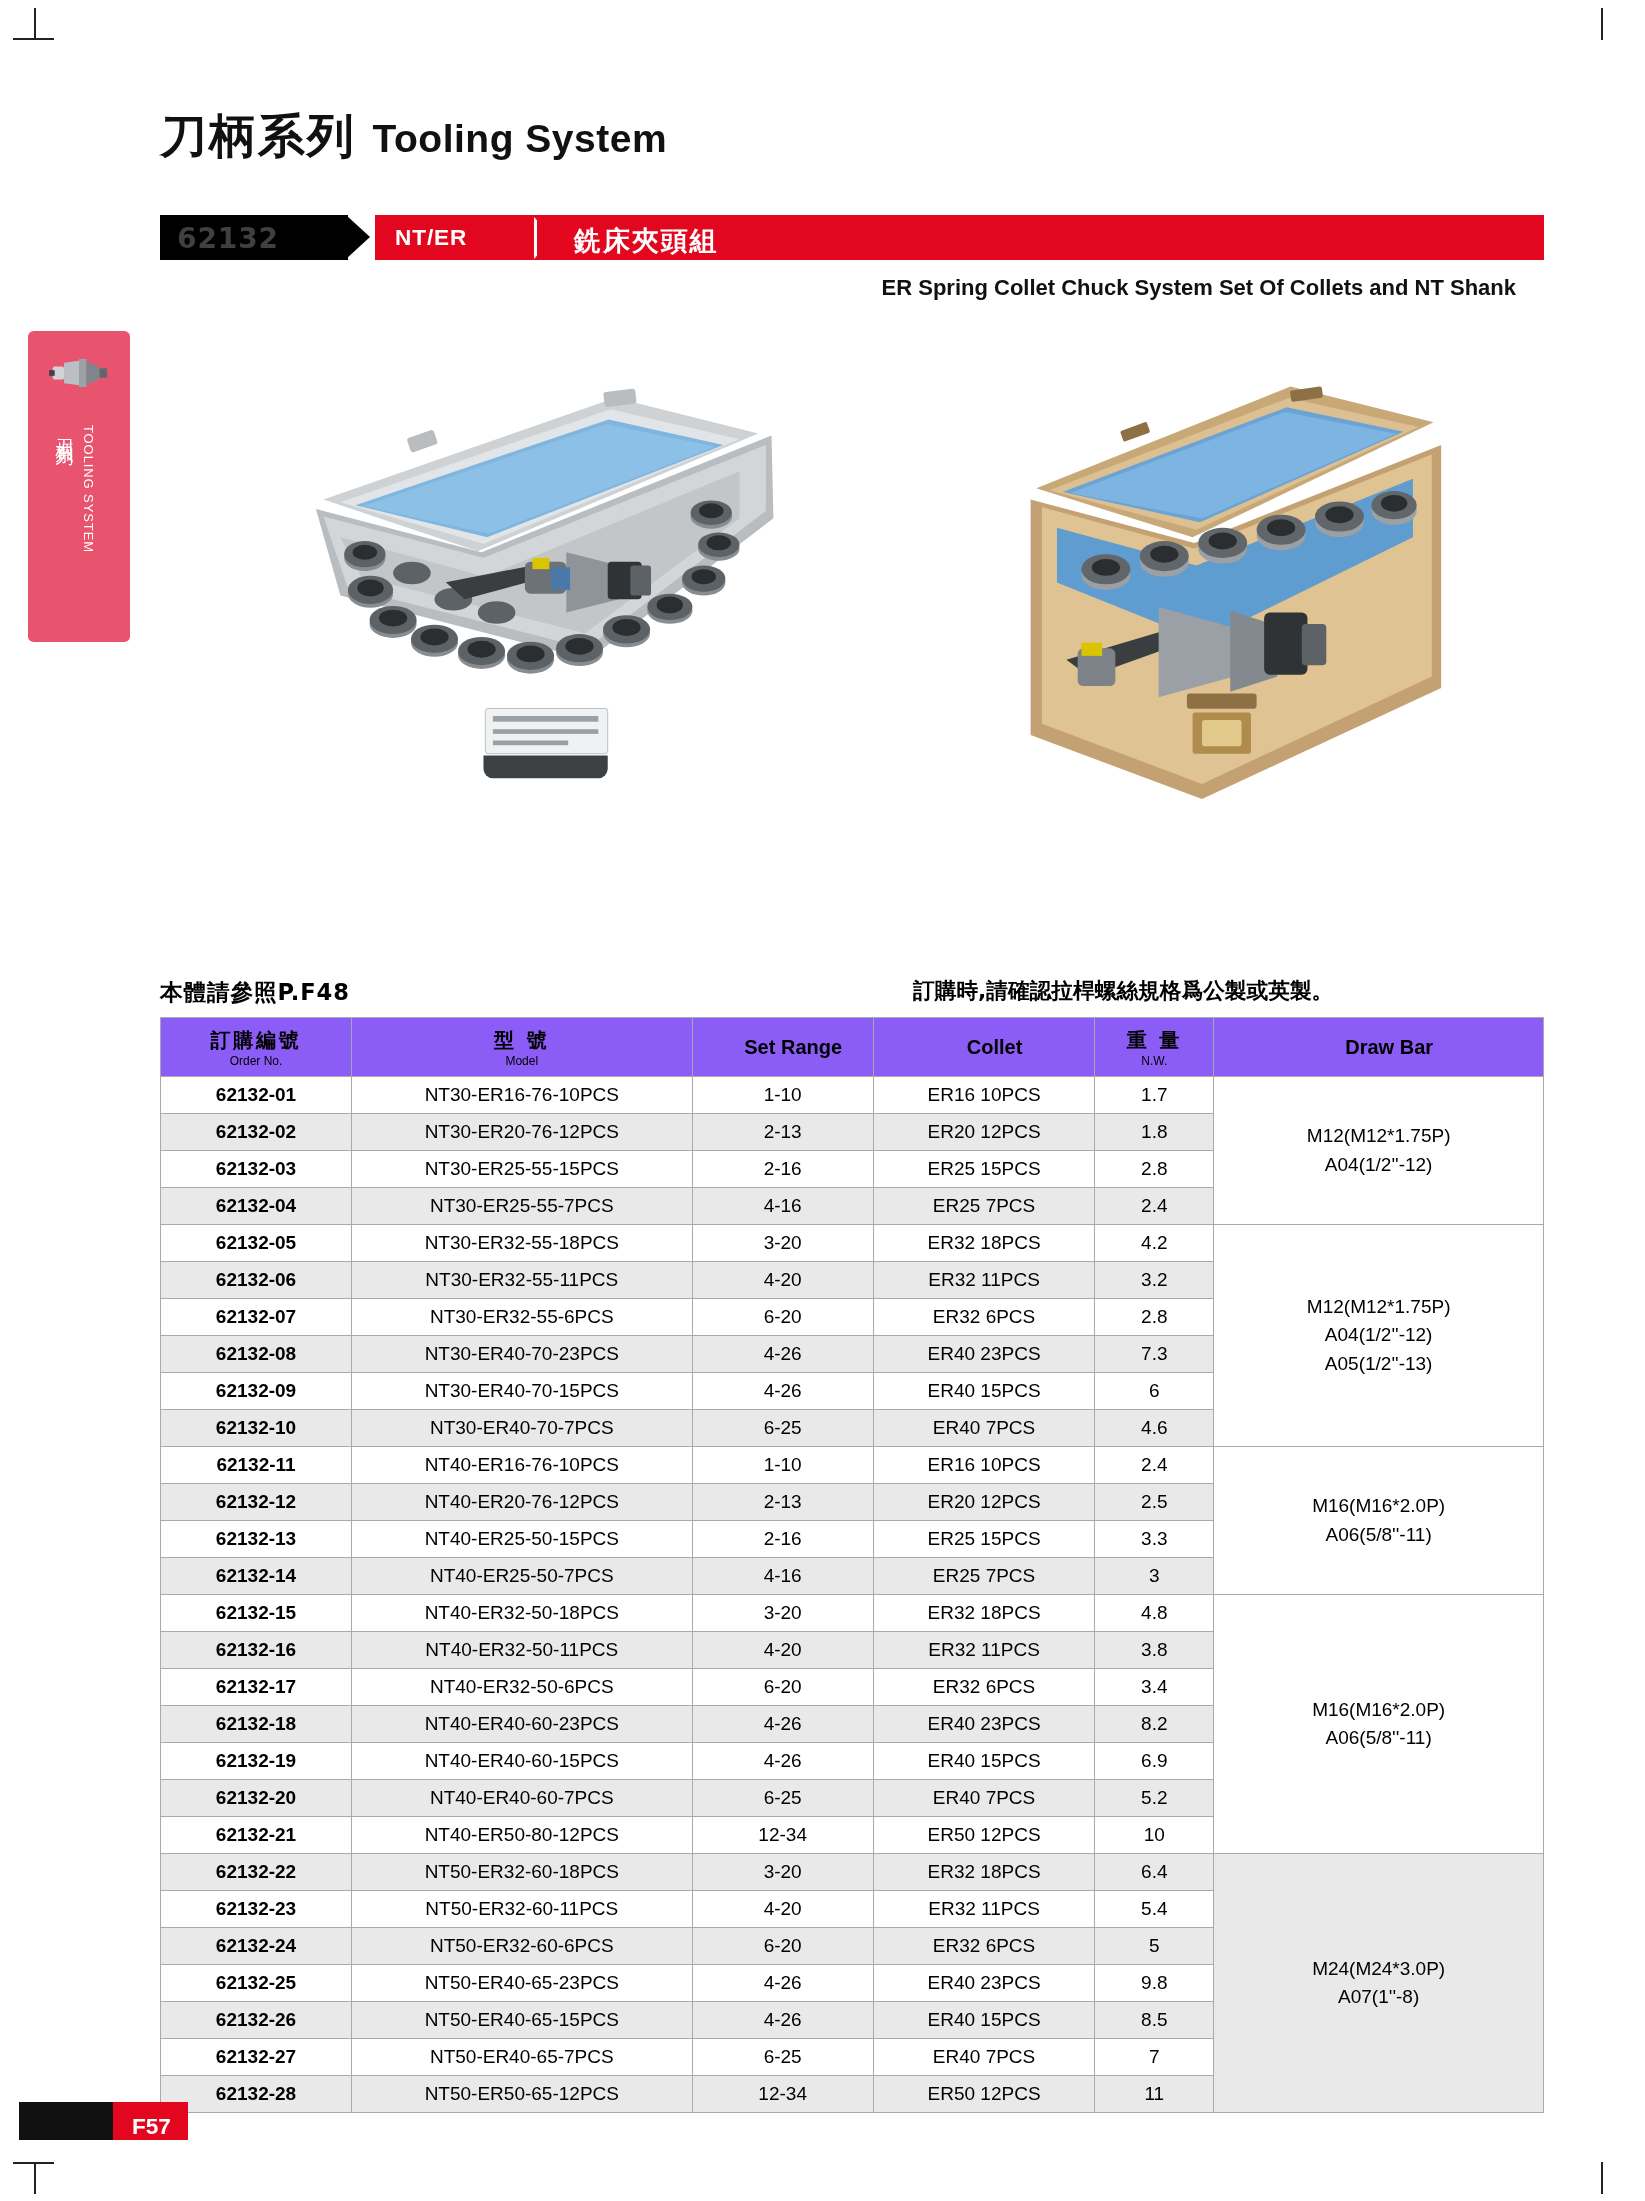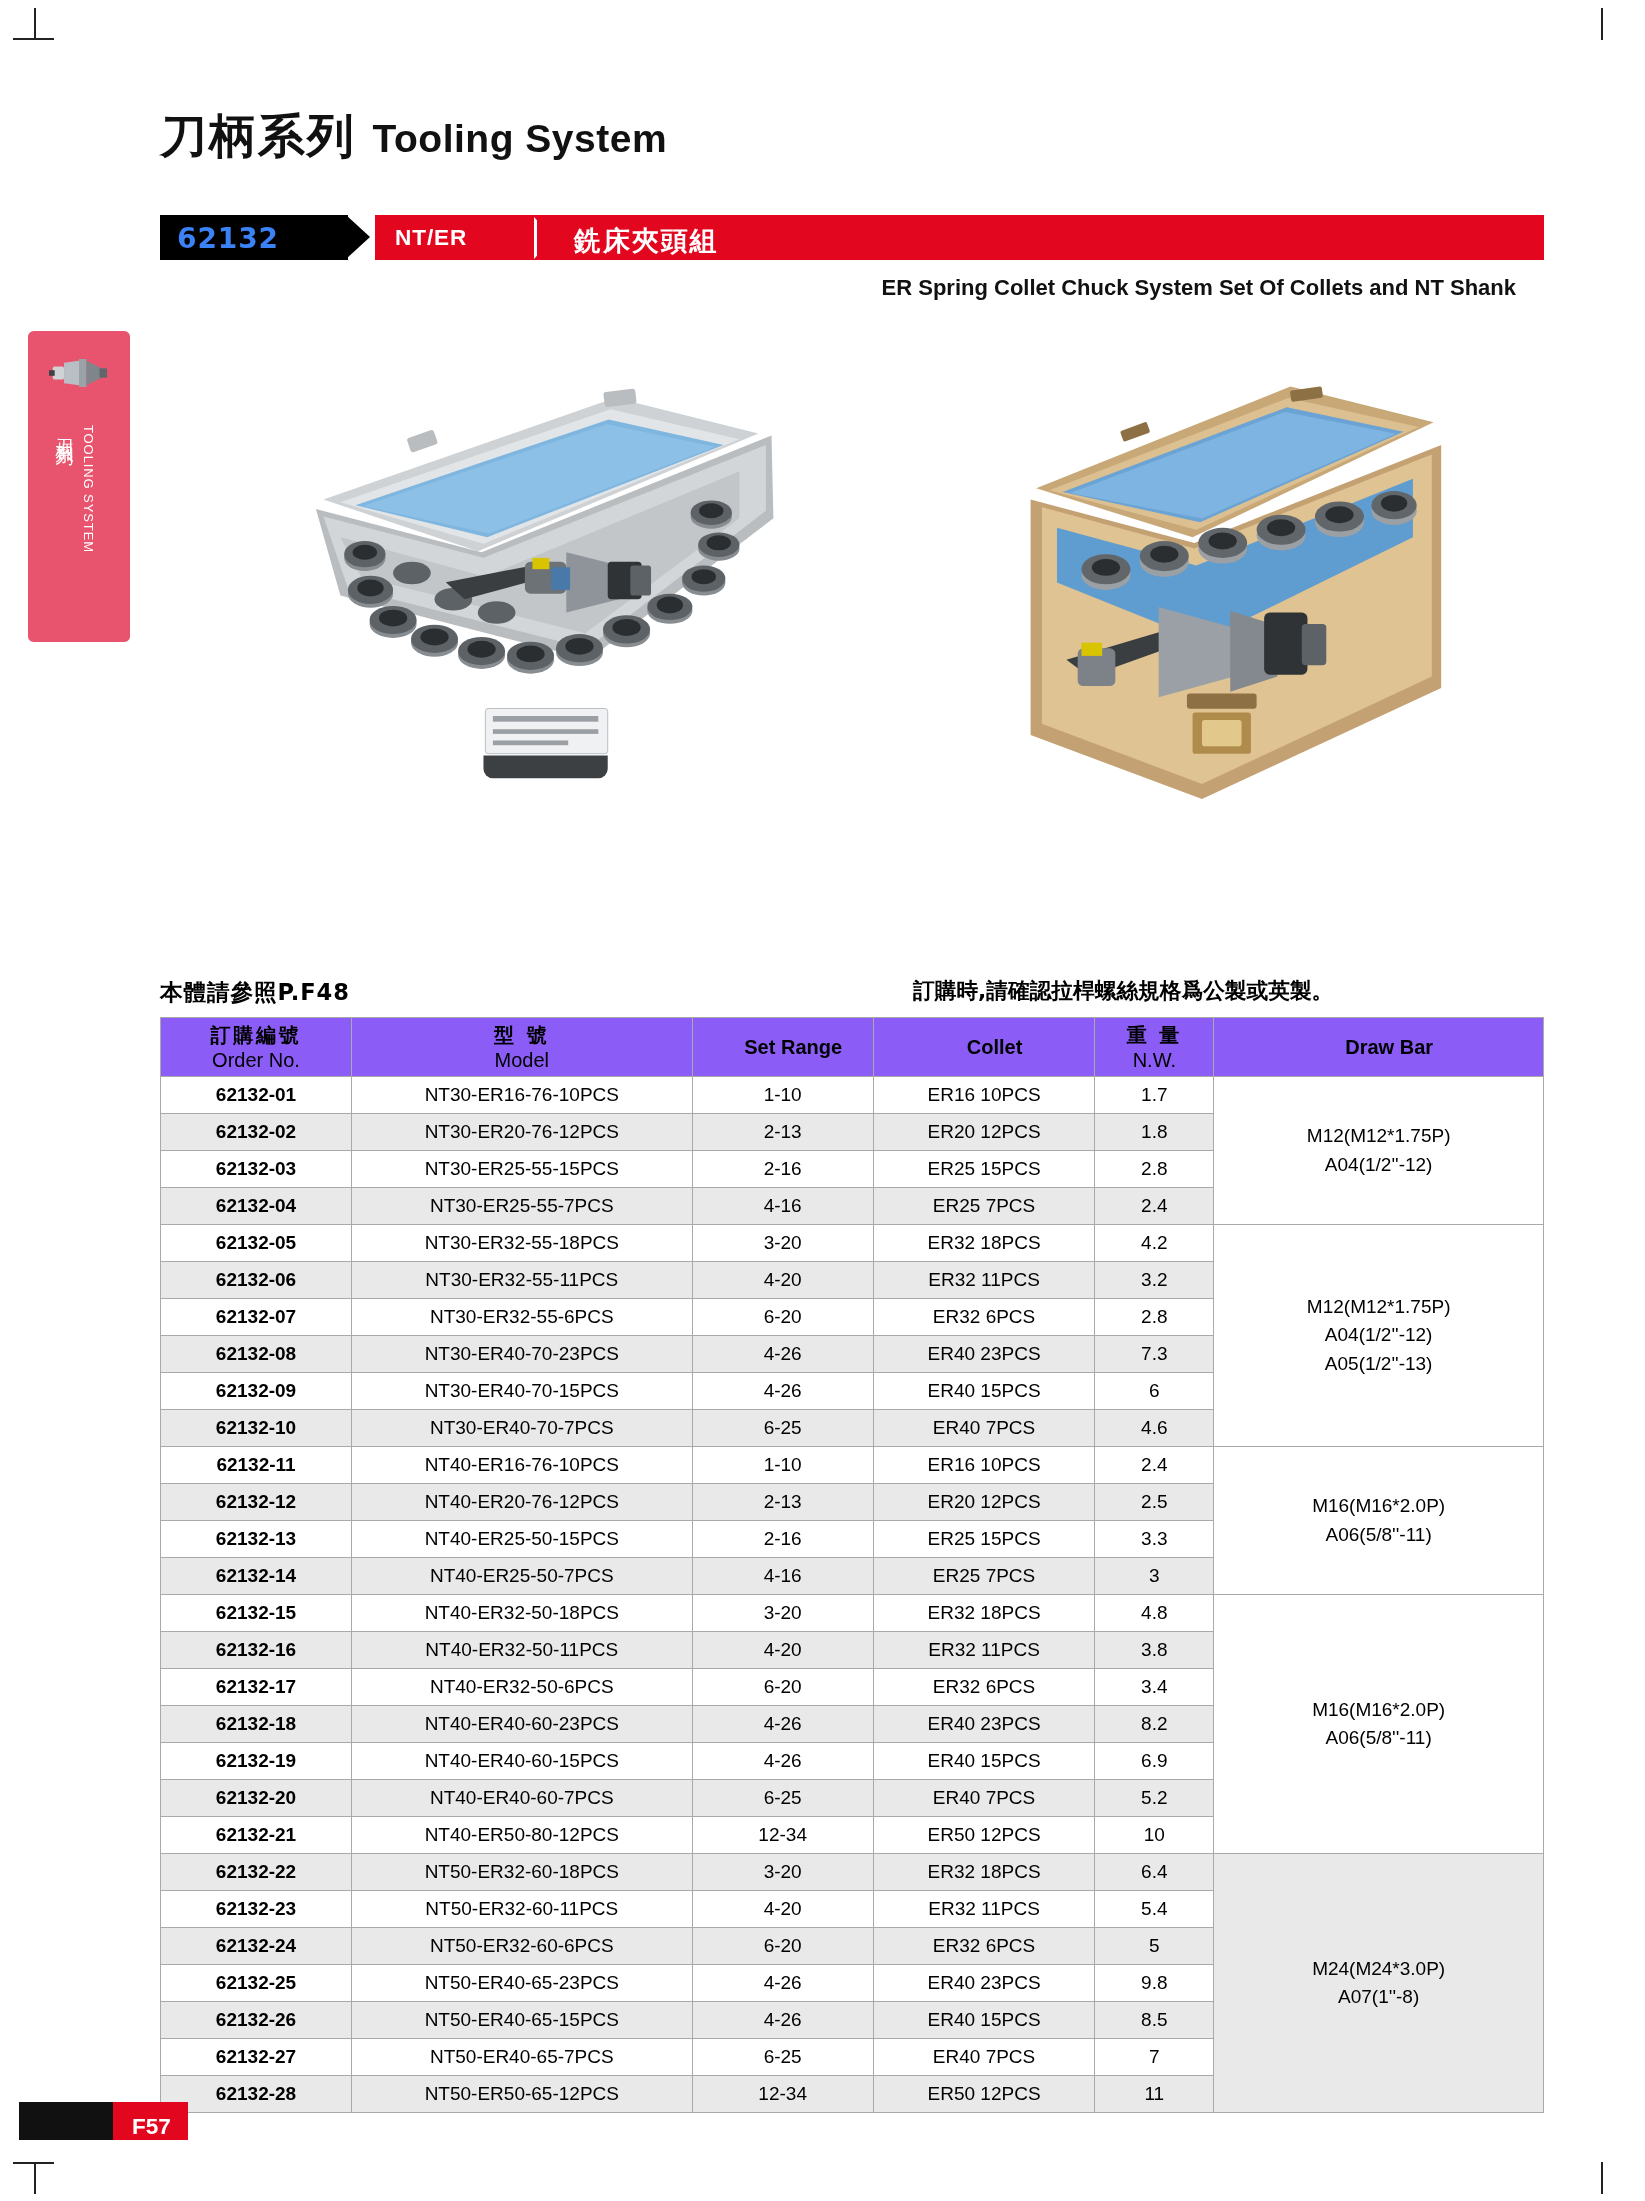--- a/index.html
+++ b/index.html
@@ -23,21 +23,21 @@
   .title-row{position:absolute;left:160px;top:105px;display:flex;align-items:baseline;}
   .title-cn{font-size:47px;font-weight:700;letter-spacing:1.9px;color:#111;
             font-family:"DejaVu Sans","Liberation Sans",sans-serif;}
   .title-en{font-size:39px;font-weight:700;color:#111;margin-left:17px;letter-spacing:0.5px;}
 
   .codebar{position:absolute;left:160px;top:215px;width:1384px;height:45px;}
   .codebar .black{position:absolute;left:0;top:0;width:188px;height:45px;background:#000;}
   .codebar .black-arrow{position:absolute;left:186px;top:0;width:0;height:0;
       border-top:22.6px solid transparent;border-bottom:22.6px solid transparent;border-left:24.5px solid #000;}
   .codebar .red{position:absolute;left:215px;top:0;right:0;height:45px;background:#e2071f;}
-  .codebar .code-no{position:absolute;left:17px;top:6.6px;color:#3b82f6;font-size:28px;font-weight:700;letter-spacing:0.9px;
+  .codebar .code-no{position:absolute;left:17px;top:6.6px;color:#404040;font-size:28px;font-weight:700;letter-spacing:0.9px;
       font-family:"DejaVu Sans","Liberation Sans",sans-serif;}
   .codebar .nter{position:absolute;left:235px;top:10.4px;color:#fff;font-size:22.6px;font-weight:700;letter-spacing:0.9px;}
   .codebar .sep1{position:absolute;left:374px;top:1.9px;width:0;height:0;
       border-top:21px solid transparent;border-bottom:21px solid transparent;border-left:19px solid #fff;}
   .codebar .sep2{position:absolute;left:377px;top:1.9px;width:0;height:0;
       border-top:21px solid transparent;border-bottom:21px solid transparent;border-left:19px solid #e2071f;}
   .codebar .cn-name{position:absolute;left:414px;top:7.5px;color:#fff;font-size:27px;font-weight:700;letter-spacing:1.9px;
       font-family:"DejaVu Sans","Liberation Sans",sans-serif;}
   .subtitle{position:absolute;left:0;top:275px;width:1516px;text-align:right;font-size:22px;font-weight:700;color:#111;}
 
@@ -64,21 +64,21 @@
   .note-right{position:absolute;left:913px;top:976px;font-size:21.7px;font-weight:700;letter-spacing:0px;
       font-family:"DejaVu Sans","Liberation Sans",sans-serif;}
 
   
   table.spec{position:absolute;left:160px;top:1017px;border-collapse:collapse;width:1384px;
       font-family:"Liberation Sans", sans-serif;}
   table.spec td,table.spec th{border:0.9px solid #a9a9a9;padding:0;}
   .hdr td{height:58px;text-align:center;vertical-align:middle;background:#8b5cf6;}
   .hdr .cn{display:block;font-size:20px;font-weight:700;letter-spacing:2.8px;
       font-family:"DejaVu Sans","Liberation Sans",sans-serif;}
-  .hdr .en{display:block;font-size:20px;}
+  .hdr .en{display:block;font-size:12px;}
   .hdr .single{font-size:20px;font-weight:700;margin-left:21px;}
   tr.row td{height:36px;font-size:19px;text-align:center;vertical-align:middle;}
   tr.alt td{background:#e9e9e9;}
   td.ord{font-weight:700;width:174px;}
   td.model{width:311px;}
   td.setrange{width:165px;}
   td.collet{width:202px;}
   td.nw{width:108px;}
   td.draw{width:301px;font-size:20px;text-align:left;padding-left:13px;line-height:1.5;vertical-align:middle;}
   td.draw .dbl{display:block;}

